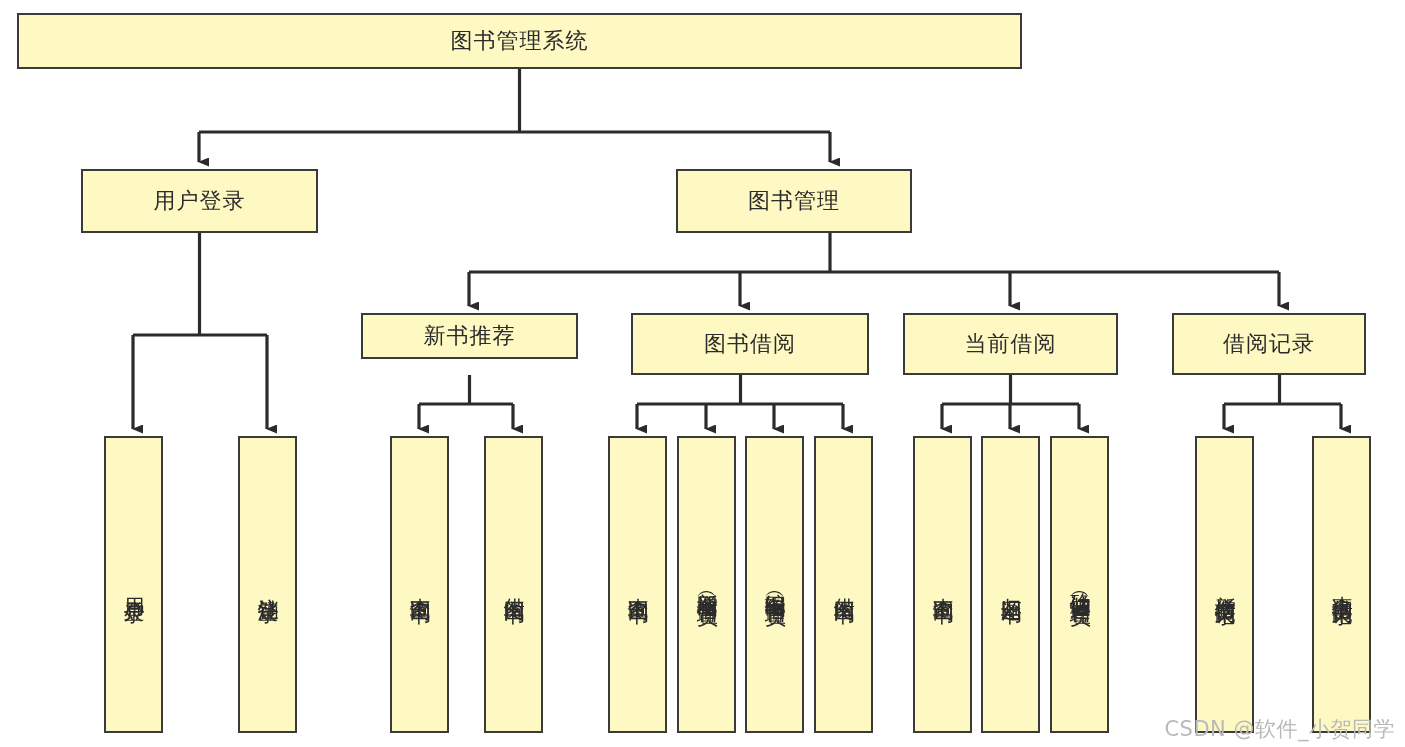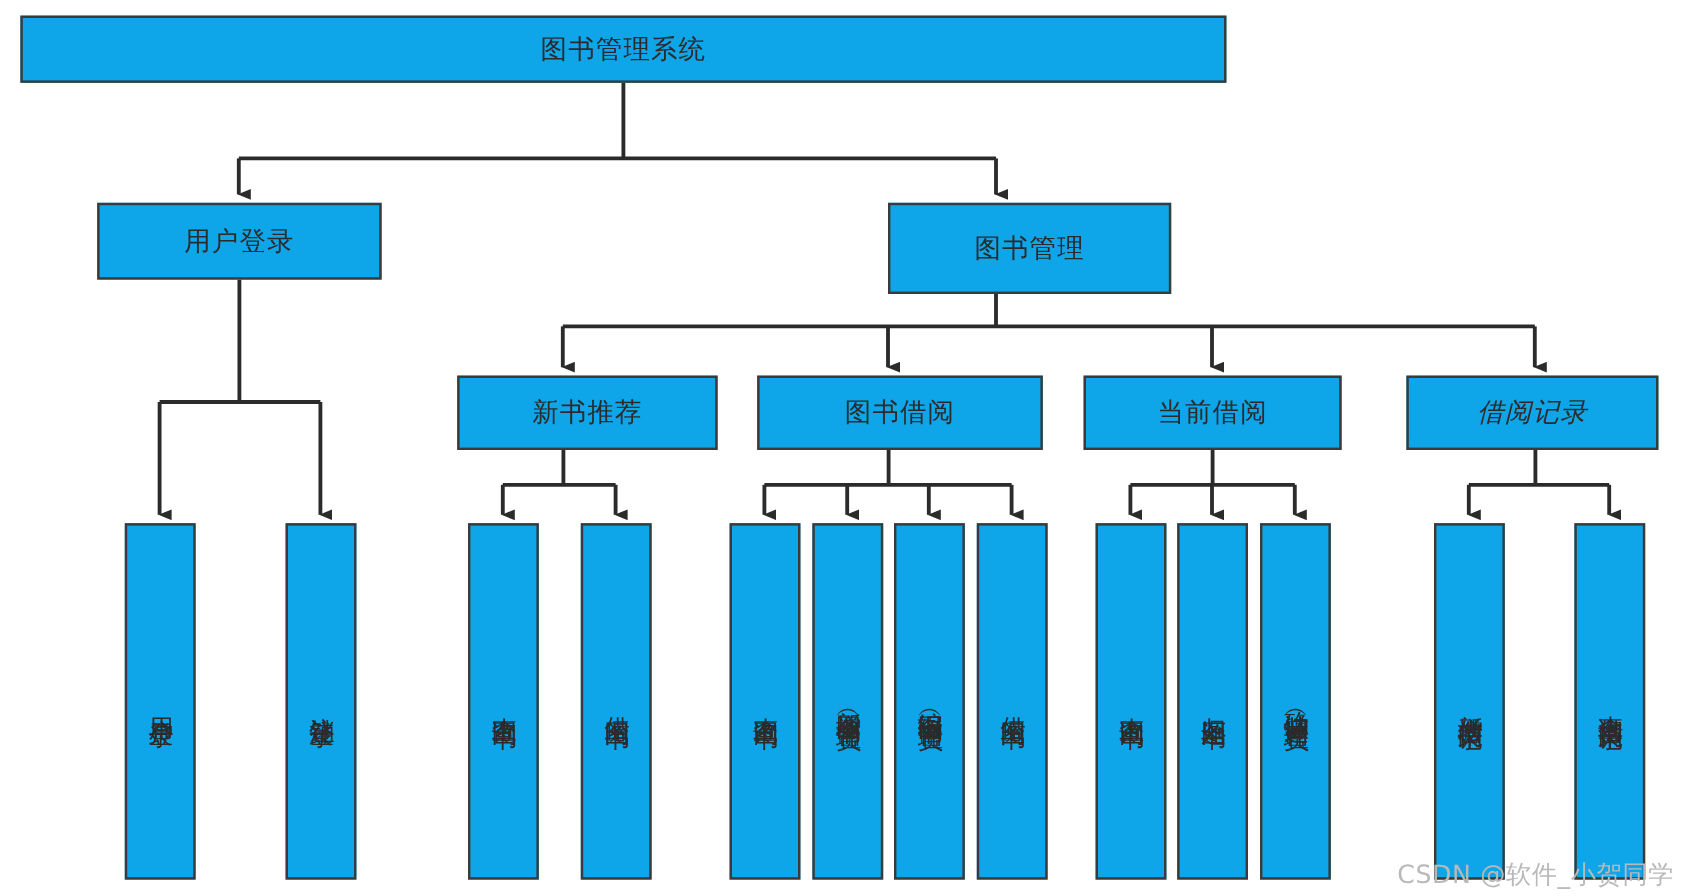--- a/index.html
+++ b/index.html
@@ -21,21 +21,21 @@
   }
   #edges {
     position: absolute;
     left: 0; top: 0;
     width: 1405px;
     height: 747px;
     pointer-events: none;
   }
   .node {
     position: absolute;
-    background: #0ea5e9;
+    background: #fef9c3;
     border: 2.5px solid #3a3a3a;
     display: flex;
     align-items: center;
     justify-content: center;
     color: #2b2b2b;
     z-index: 2;
   }
   .node-h {
     font-size: 22px;
     letter-spacing: 1px;
@@ -125,34 +125,34 @@
     </g>
   </svg>
 
   <div class="node node-h" style="left:17px; top:13px; width:1005px; height:56px;">
     <span>图书管理系统</span>
   </div>
 
   <div class="node node-h" style="left:81px; top:169px; width:237px; height:64px;">
     <span>用户登录</span>
   </div>
-  <div class="node node-h" style="left:740px; top:169px; width:236px; height:76px;">
+  <div class="node node-h" style="left:676px; top:169px; width:236px; height:64px;">
     <span>图书管理</span>
   </div>
 
-  <div class="node node-h" style="left:361px; top:313px; width:217px; height:62px;margin-left:20px;">
+  <div class="node node-h" style="left:361px; top:313px; width:217px; height:46px;">
     <span>新书推荐</span>
   </div>
   <div class="node node-h" style="left:631px; top:313px; width:238px; height:62px;">
     <span>图书借阅</span>
   </div>
   <div class="node node-h" style="left:903px; top:313px; width:215px; height:62px;">
     <span>当前借阅</span>
   </div>
-  <div class="node node-h" style="left:1172px; top:313px; width:210px; height:62px;font-style:italic;">
+  <div class="node node-h" style="left:1172px; top:313px; width:194px; height:62px;">
     <span>借阅记录</span>
   </div>
 
   <div class="node node-v" style="left:104px; top:436px; width:59px; height:297px;">
     <span class="vlabel">用户登录</span>
   </div>
   <div class="node node-v" style="left:238px; top:436px; width:59px; height:297px;">
     <span class="vlabel">注销登录</span>
   </div>
 

